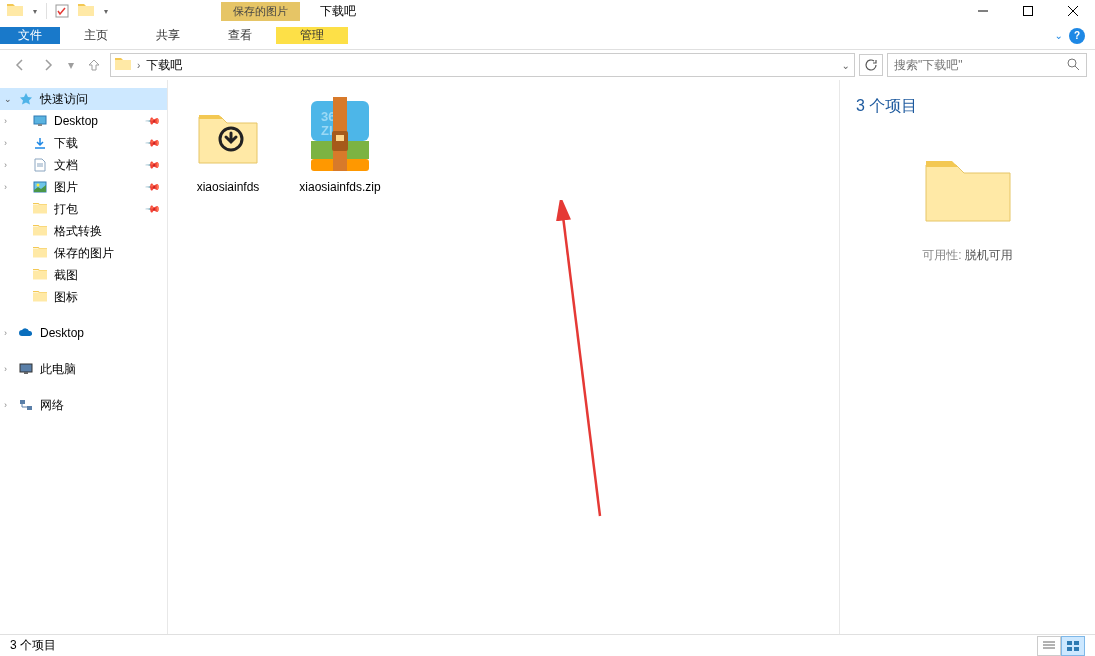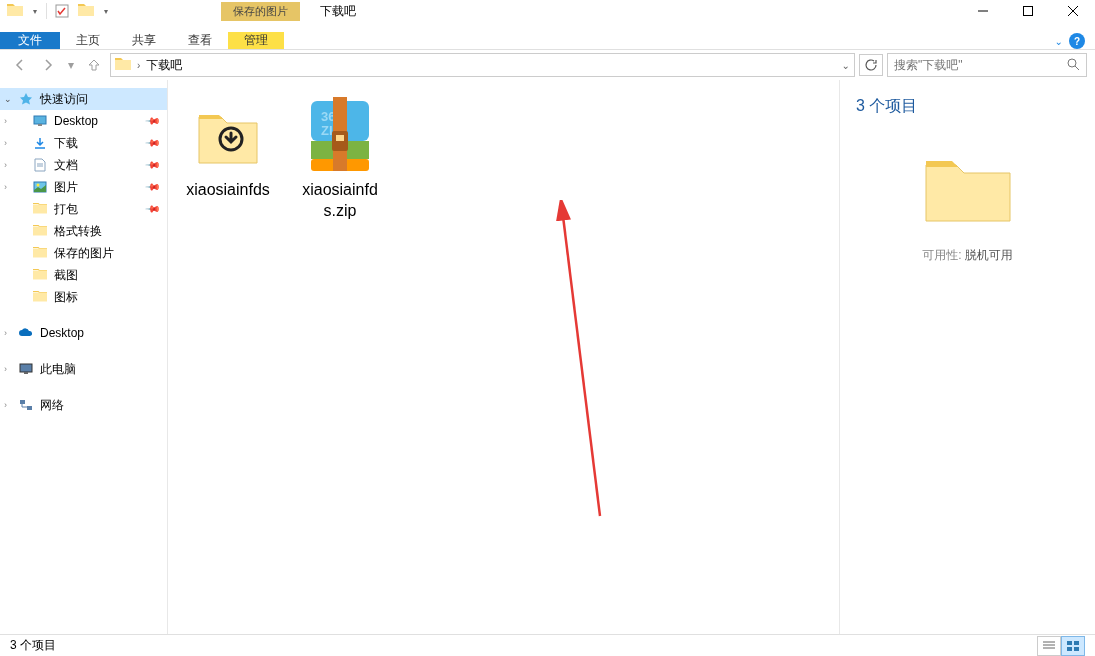--- a/index.html
+++ b/index.html
@@ -12,22 +12,22 @@
 .qat-sep { width: 1px; height: 16px; background: #e0e0e0; margin: 0 2px; }
 .dropdown-btn { width: 14px; height: 22px; display: flex; align-items: center; justify-content: center; color: #666; font-size: 8px; }
 
 .contextual-tab { background: #e6c566; color: #444; padding: 2px 12px; font-size: 11px; margin-left: 104px; }
 .window-title { margin-left: 20px; font-size: 12px; color: #000; }
 .window-controls { margin-left: auto; display: flex; }
 .win-btn { width: 45px; height: 22px; display: flex; align-items: center; justify-content: center; font-size: 10px; }
 .win-btn.close { width: 45px; }
 
 
-.ribbon { height: 28px; display: flex; align-items: flex-end; border-bottom: 1px solid #e0e0e0; }
-.ribbon-tab { padding: 0 16px; display: flex; align-items: center; font-size: 12px; color: #333; cursor: pointer; }
+.ribbon { height: 28px; display: flex; align-items: center; border-bottom: 1px solid #e0e0e0; }
+.ribbon-tab { padding: 0 24px; display: flex; align-items: center; font-size: 12px; color: #333; cursor: pointer; }
 .ribbon-tab.file { background: #1979ca; color: #fff; padding: 0 18px; }
 .ribbon-tab.contextual { background: #fde047; }
 .ribbon-right { margin-left: auto; display: flex; align-items: center; gap: 6px; padding-right: 10px; }
 .help-icon { width: 16px; height: 16px; border-radius: 50%; background: #1e88e5; color: #fff; display: flex; align-items: center; justify-content: center; font-size: 10px; font-weight: bold; }
 
 
 .addrbar { height: 30px; display: flex; align-items: center; padding: 4px 8px; gap: 4px; }
 .nav-btn { width: 24px; height: 24px; display: flex; align-items: center; justify-content: center; color: #9e9e9e; border-radius: 2px; }
 .addr-box { flex: 1; height: 24px; border: 1px solid #ccc; display: flex; align-items: center; padding: 0 4px; gap: 6px; }
 .addr-path { flex: 1; font-size: 12px; color: #000; }
@@ -51,21 +51,21 @@
 .side-label { font-size: 12px; color: #000; white-space: nowrap; }
 .side-pin { margin-left: auto; color: #aaa; font-size: 10px; transform: rotate(45deg); }
 .side-group { margin-bottom: 14px; }
 
 
 .content { flex: 1; display: flex; }
 .files-area { flex: 1; padding: 16px 16px; position: relative; }
 .file-grid { display: flex; gap: 24px; flex-wrap: wrap; align-content: flex-start; }
 .file-item { width: 88px; display: flex; flex-direction: column; align-items: center; gap: 4px; cursor: pointer; }
 .file-thumb { width: 72px; height: 80px; display: flex; align-items: center; justify-content: center; }
-.file-label { font-size: 16px; text-align: center; color: #000; word-break: break-all; line-height: 1.3; }
+.file-label { font-size: 12px; text-align: right; color: #000; word-break: break-all; line-height: 1.3; }
 
 .arrow-annotation { position: absolute; left: 384px; top: 120px; width: 60px; height: 320px; pointer-events: none; }
 
 
 .details { width: 256px; border-left: 1px solid #e8e8e8; padding: 16px; display: flex; flex-direction: column; align-items: center; }
 .details-title { font-size: 16px; color: #1e5a9e; margin-bottom: 20px; align-self: flex-start; }
 .details-thumb { width: 100px; height: 80px; margin: 12px 0 18px 0; }
 .details-row { font-size: 12px; color: #555; }
 .details-row .k { color: #888; }
 

